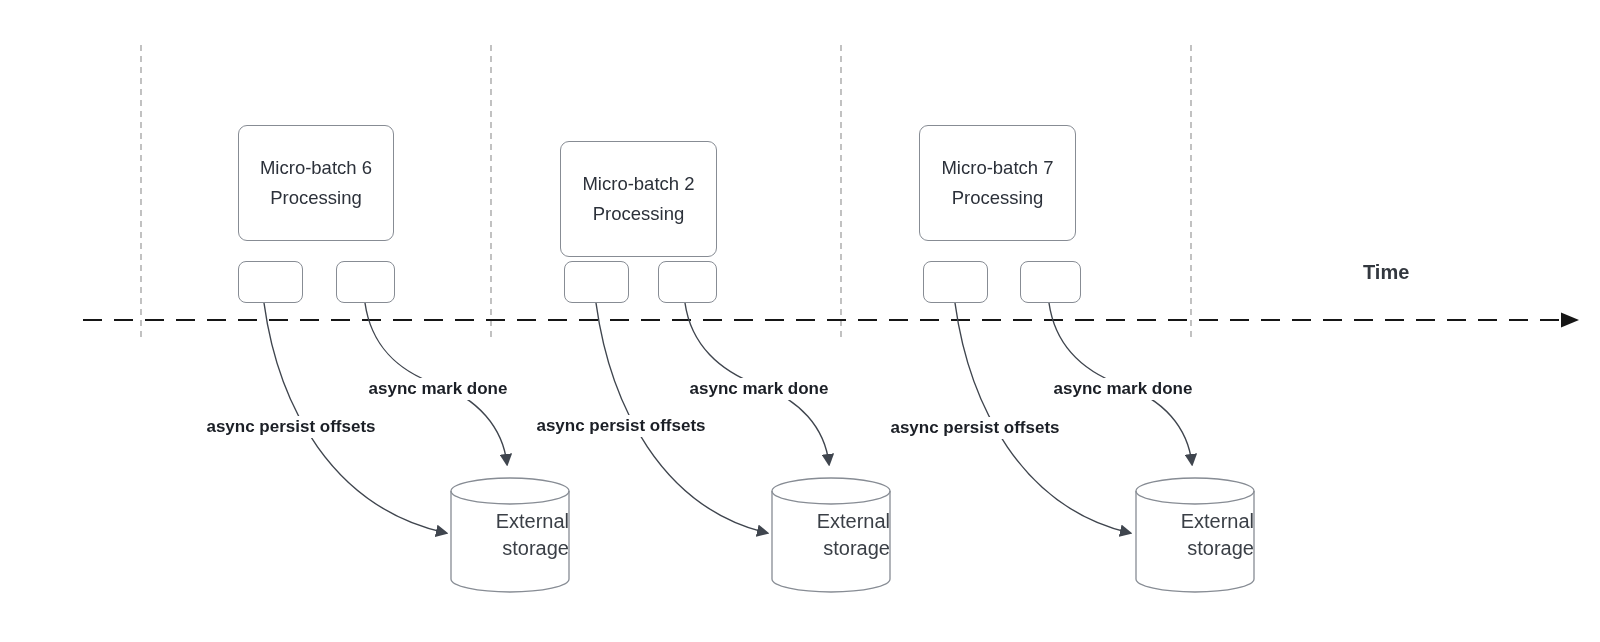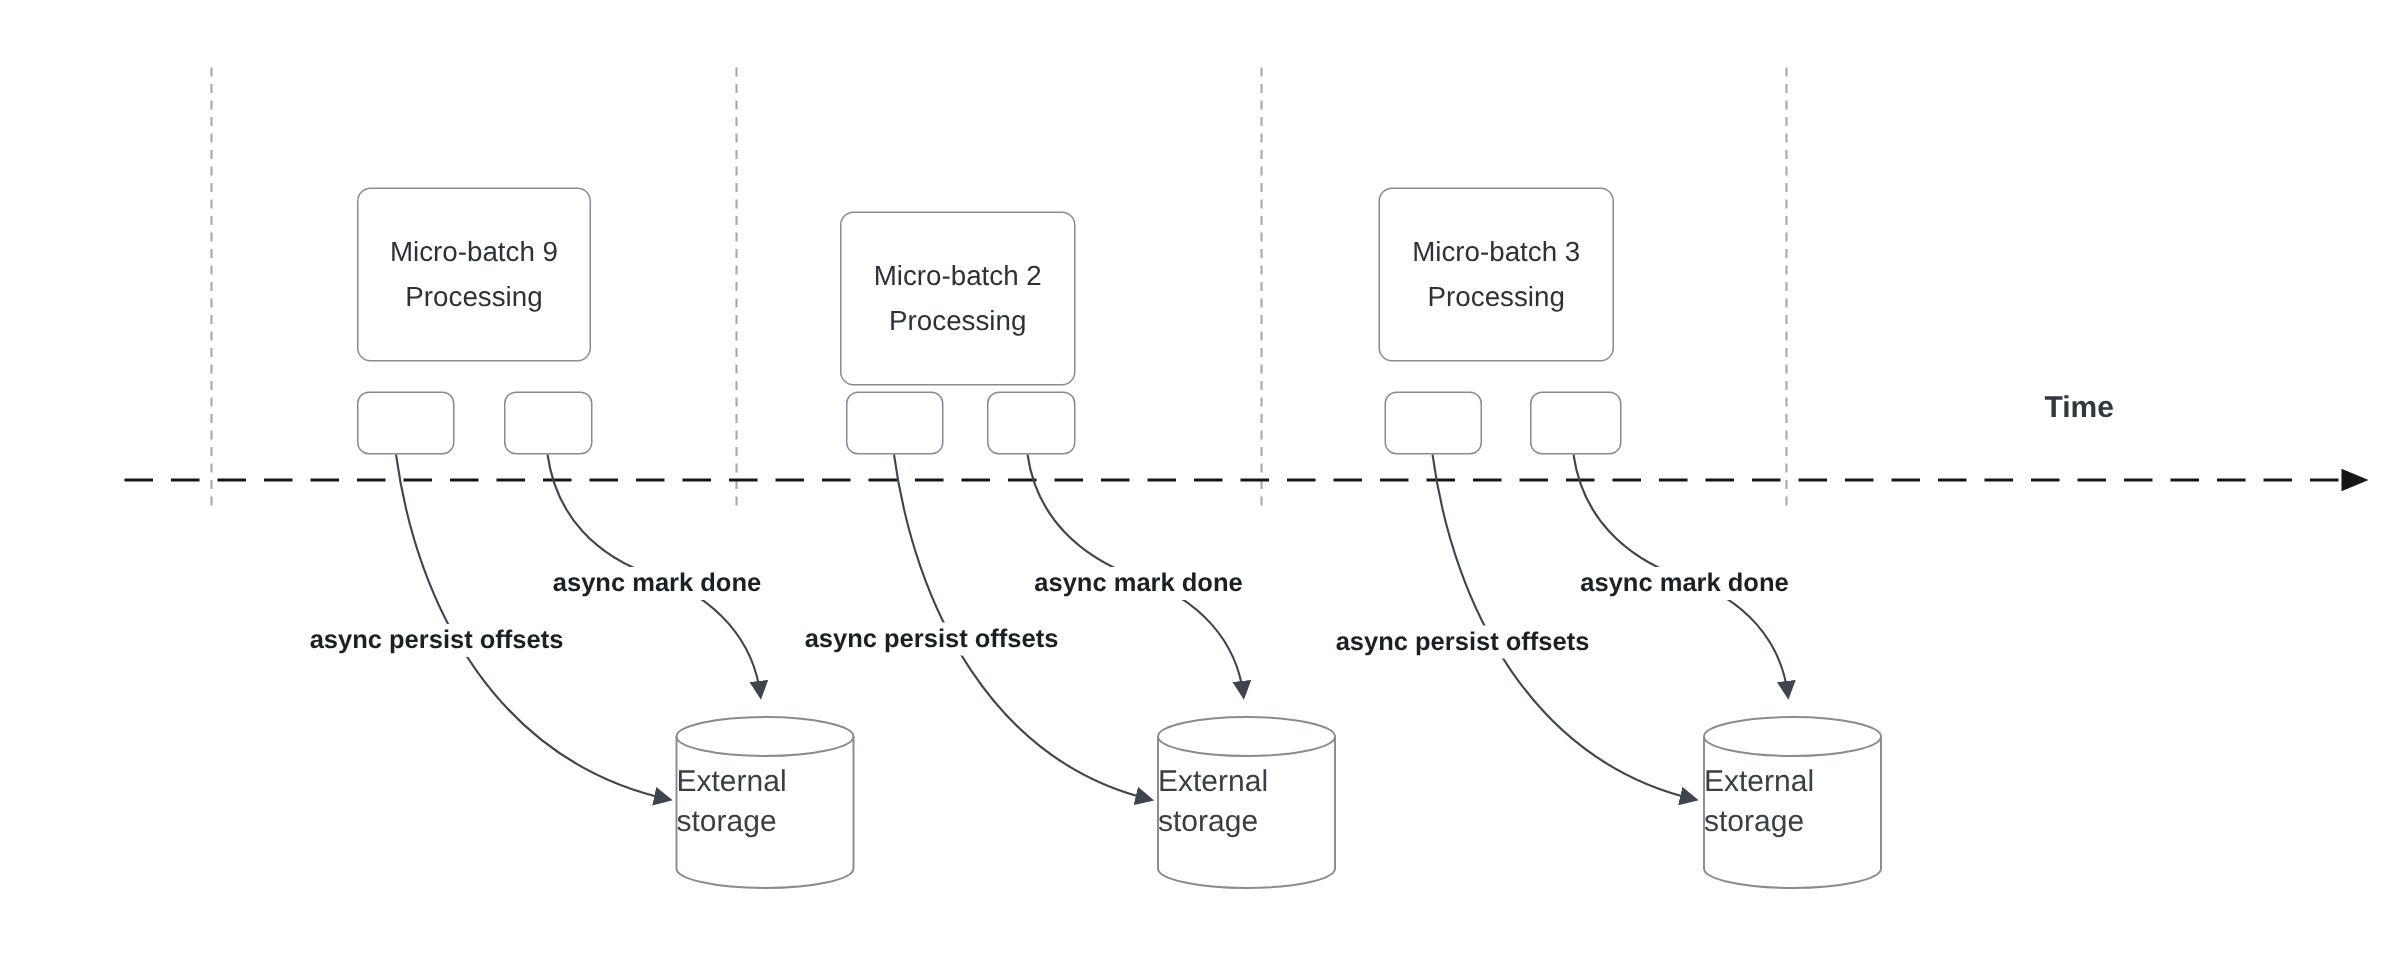--- a/index.html
+++ b/index.html
@@ -86,21 +86,21 @@
     padding: 1px 3px;
     font-size: 17px;
     font-weight: bold;
     color: var(--label-text);
     white-space: nowrap;
   }
   .storage-label {
     position: absolute;
     width: 118px;
     transform: translateX(-50%);
-    text-align: left;
+    text-align: right;
     font-size: 20px;
     line-height: 27px;
     color: var(--storage-text);
     white-space: pre-line;
   }
   .time-label {
     position: absolute;
     font-size: 20px;
     color: var(--time-text);
   }
@@ -141,25 +141,25 @@
     <g>
       <path class="cyl" d="M772,491 A59 13 0 0 1 890,491 L890,579 A59 13 0 0 1 772,579 Z"></path>
       <path class="cyl-rim" d="M772,491 A59 13 0 0 0 890,491"></path>
     </g>
     <g>
       <path class="cyl" d="M1136,491 A59 13 0 0 1 1254,491 L1254,579 A59 13 0 0 1 1136,579 Z"></path>
       <path class="cyl-rim" d="M1136,491 A59 13 0 0 0 1254,491"></path>
     </g>
   </svg>
 
-  <div class="proc-box" style="left:238px; top:125px;">Micro-batch 9
+  <div class="proc-box" style="left:238px; top:125px;">Micro-batch 6
 Processing</div>
   <div class="proc-box" style="left:560px; top:125px; width:157px;margin-top:16px;">Micro-batch 2
 Processing</div>
-  <div class="proc-box" style="left:919px; top:125px; width:157px;">Micro-batch 3
+  <div class="proc-box" style="left:919px; top:125px; width:157px;">Micro-batch 7
 Processing</div>
 
   <div class="mini-box" style="left:238px; top:261px; width:65px;"></div>
   <div class="mini-box" style="left:336px; top:261px; width:59px;"></div>
   <div class="mini-box" style="left:564px; top:261px; width:65px;"></div>
   <div class="mini-box" style="left:658px; top:261px; width:59px;"></div>
   <div class="mini-box" style="left:923px; top:261px; width:65px;"></div>
   <div class="mini-box" style="left:1020px; top:261px; width:61px;"></div>
 
   <div class="flow-label" style="left:291px; top:427px;">async persist offsets</div>

